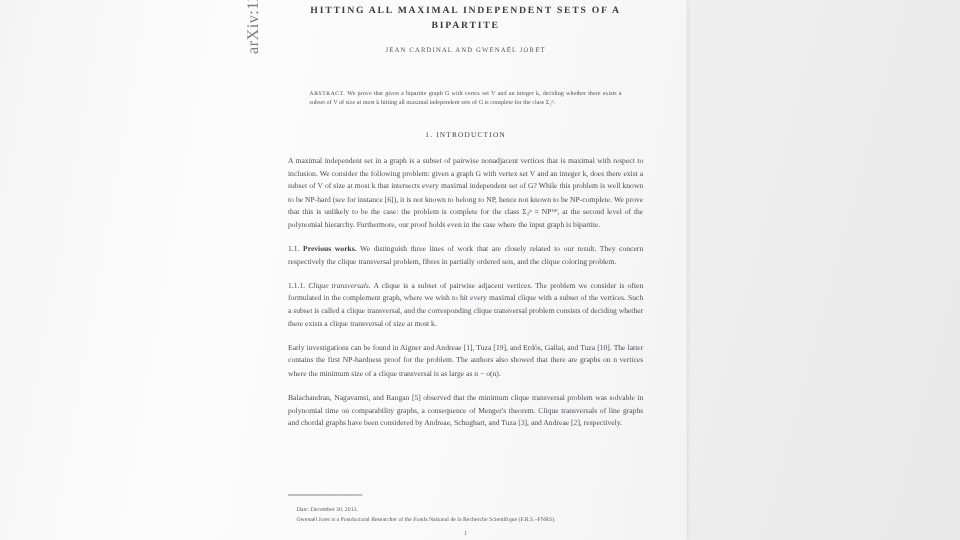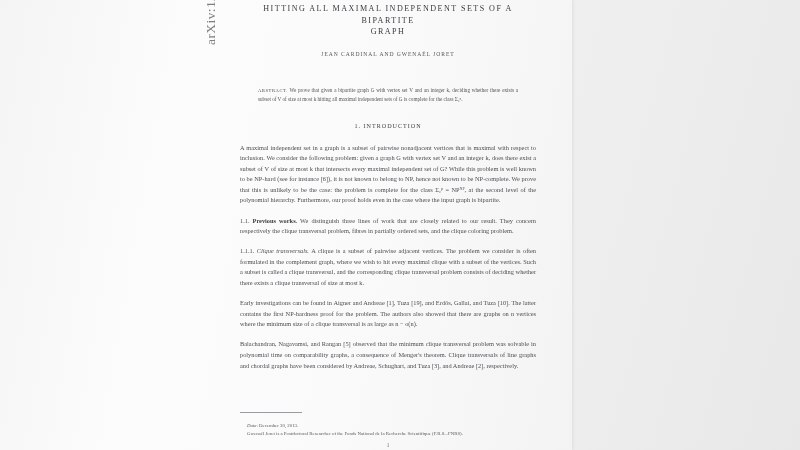--- a/index.html
+++ b/index.html
@@ -63,21 +63,21 @@
   .title {
     text-align: center;
     font-size: 8.1px;
     letter-spacing: 1.45px;
     line-height: 11.5px;
     font-variant: small-caps;
     text-transform: uppercase;
     color: #3b3b40;
     margin: 3px 0 0 0;
     padding: 0 6px;
-    font-weight: 400;
+    font-weight: 700;
   }
   .title .l2 { display: block; }
 
   .authors {
     text-align: center;
     margin-top: 13px;
     font-size: 5.6px;
     letter-spacing: 0.95px;
     text-transform: uppercase;
     color: #56565a;
@@ -164,21 +164,20 @@
 <div id="viewport">
 
   <div id="page-sheet">
 
     <div id="arxiv-stamp">arXiv:1208.5589v3  [cs.CC]  27 Dec 2013</div>
 
     <div id="column">
 
       <div class="title">
         <span>Hitting all maximal independent sets of a bipartite</span>
-        <span class="l2">graph</span>
       </div>
 
       <div class="authors">Jean Cardinal and Gwenaël Joret</div>
 
       <div class="abstract">
         <span class="lead">Abstract.</span><span> We prove that given a bipartite graph G with vertex set V and an integer k, deciding whether there exists a subset of V of size at most k hitting all maximal independent sets of G is complete for the class Σ₂ᵖ.</span>
       </div>
 
       <div class="section-head">1. Introduction</div>
 

